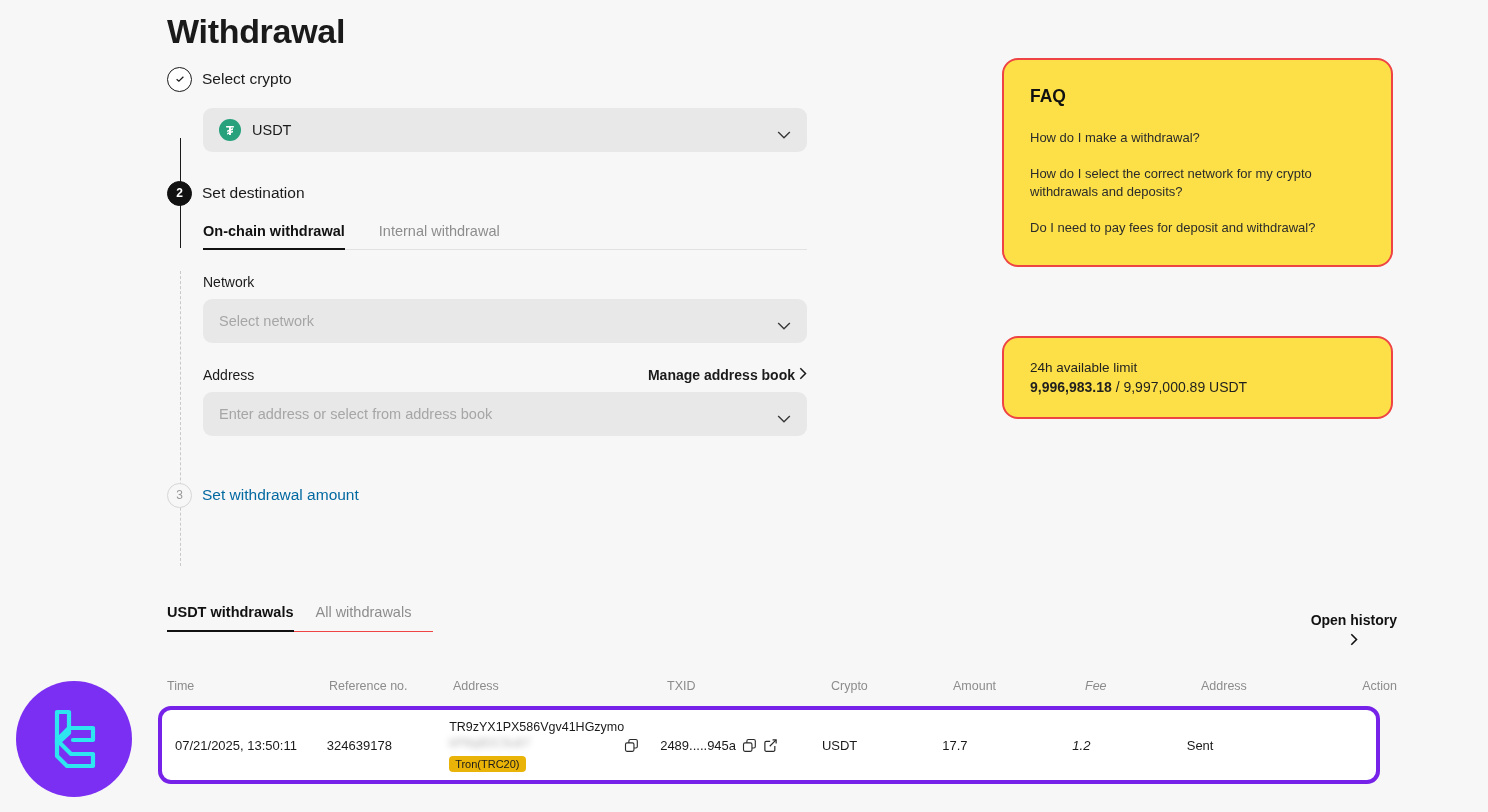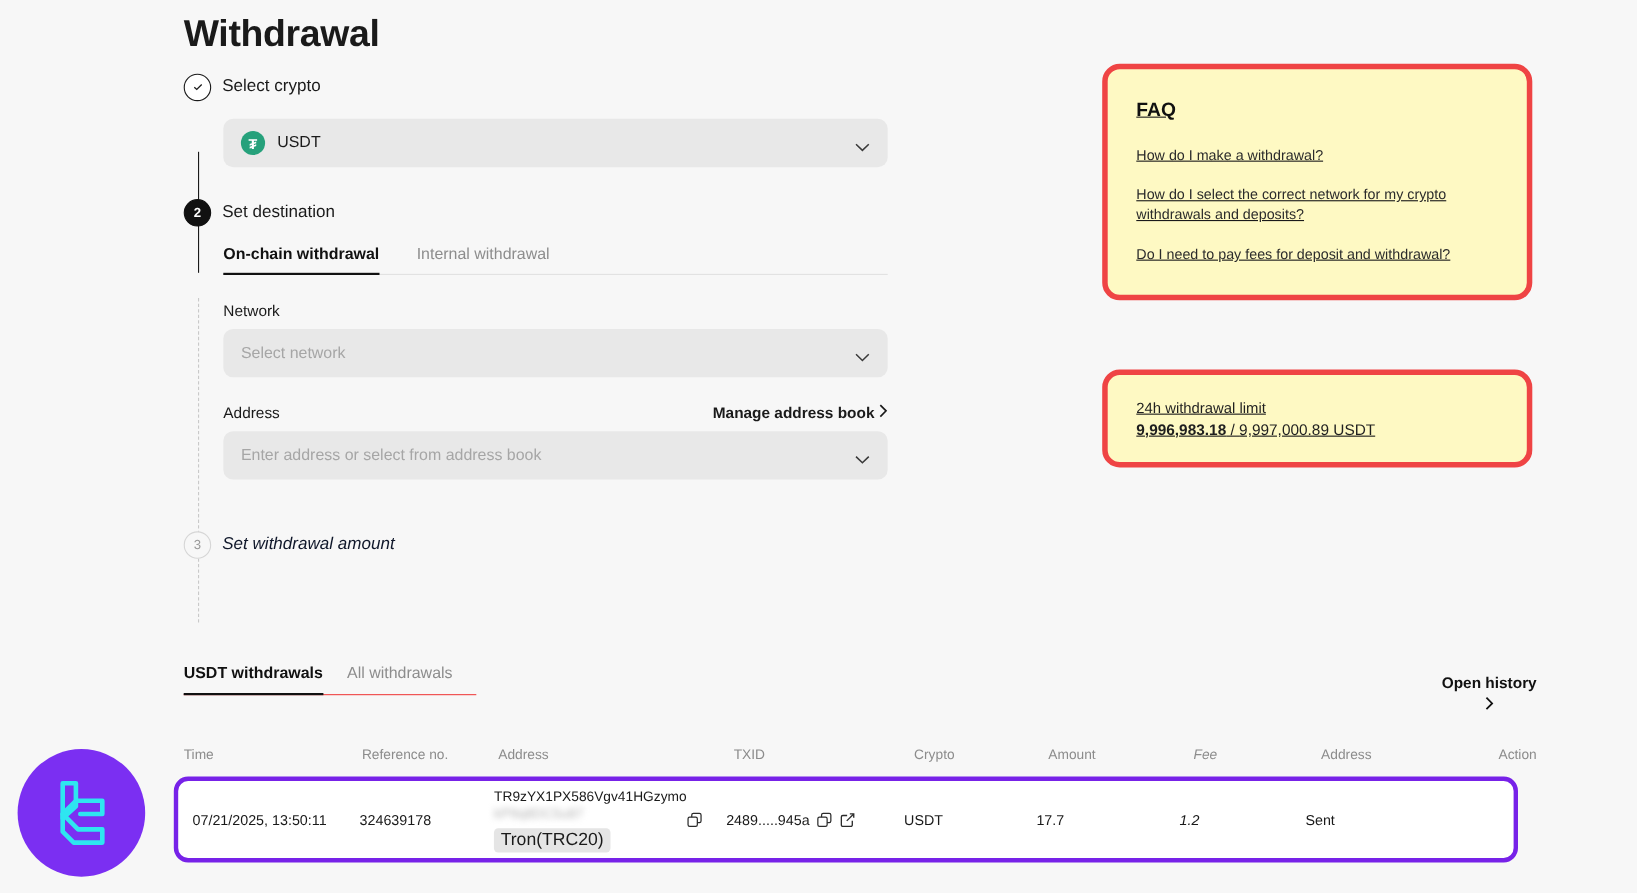--- a/index.html
+++ b/index.html
@@ -34,21 +34,21 @@
     width: 25px; height: 25px; border-radius: 50%;
     display: flex; align-items: center; justify-content: center;
     font-size: 12px; font-weight: 700; flex: 0 0 25px;
     background: #ffffff; border: 1.4px solid #1a1a1a; color: #1a1a1a;
     z-index: 2;
   }
   .step-badge.filled { background: #111111; border-color: #111111; color: #ffffff; }
   .step-badge.muted { background: #f7f7f7; border: 1px solid #d6d6d6; color: #9a9a9a; font-weight: 400; }
   .step-badge svg { display: block; }
   .step-title { font-size: 15.5px; font-weight: 400; color: #1a1a1a; }
-  .step-title.muted { color: #0f172a; font-style: italic; }
+  .step-title.muted { color: #0369a1; }
 
   .step-body { padding-left: 36px; }
 
   
   .select-box {
     position: relative; height: 44px; background: #e8e8e8; border-radius: 9px;
     display: flex; align-items: center; padding: 0 16px; gap: 11px;
     cursor: pointer;
   }
   .select-box .caret {
@@ -80,23 +80,22 @@
   .field-label { font-size: 14px; color: #1a1a1a; margin: 24px 0 9px; }
   .field-row { display: flex; align-items: center; justify-content: space-between; margin: 24px 0 9px; }
   .field-row .field-label { margin: 0; }
   .link-inline {
     font-size: 14px; color: #1a1a1a; font-weight: 700; cursor: pointer;
     display: inline-flex; align-items: center; gap: 4px;
   }
 
   
   .card {
-    position: absolute; background: #fef9c3; border: 5px solid #ef4444;
+    position: absolute; background: #fde047; border: 2px solid #ef4444;
     border-radius: 16px;
-    text-decoration: underline;
   }
   .faq-card { left: 1002px; top: 58px; width: 391px; padding: 26px 26px 28px; }
   .faq-title { font-size: 17.5px; font-weight: 700; color: #111111; margin-bottom: 22px; }
   .faq-item { font-size: 13px; color: #2b2b2b; line-height: 18px; margin-bottom: 18px; cursor: pointer; }
   .faq-item:last-child { margin-bottom: 0; }
 
   .limit-card { left: 1002px; top: 336px; width: 391px; padding: 22px 26px; }
   .limit-label { font-size: 13.5px; color: #1f1f1f; margin-bottom: 4px; }
   .limit-value { font-size: 14px; color: #1f1f1f; }
   .limit-value b { font-weight: 700; }
@@ -136,22 +135,22 @@
   .td { font-size: 13px; color: #1a1a1a; }
 
   .addr-cell { display: flex; align-items: center; width: 214px; }
   .addr-lines { width: 175px; }
   .addr-line1 { font-size: 12.5px; color: #1a1a1a; line-height: 16px; }
   .addr-line2 {
     font-size: 12.5px; line-height: 16px; color: #b4b4b4;
     filter: blur(3px); -webkit-filter: blur(3px); user-select: none;
   }
   .net-badge {
-    display: inline-block; margin-top: 5px; background: #e5e5e5; border-radius: 4px;
-    padding: 2px 6px; font-size: 16px; color: #1a1a1a;
+    display: inline-block; margin-top: 5px; background: #eab308; border-radius: 4px;
+    padding: 2px 6px; font-size: 11px; color: #1a1a1a;
   }
   .txid-cell { display: flex; align-items: center; gap: 6px; width: 164px; }
 
   .ico { width: 15px; height: 15px; color: #2b2b2b; cursor: pointer; flex: 0 0 15px; }
   .ico svg { display: block; width: 15px; height: 15px; }
 
   
   .logo {
     position: absolute; left: 16px; top: 681px; width: 116px; height: 116px;
     border-radius: 50%; background: #7b2ff2;
@@ -250,21 +249,21 @@
   </div>
 
   <div class="card faq-card">
     <div class="faq-title">FAQ</div>
     <div class="faq-item">How do I make a withdrawal?</div>
     <div class="faq-item" style="width:338px;">How do I select the correct network for my crypto withdrawals and deposits?</div>
     <div class="faq-item">Do I need to pay fees for deposit and withdrawal?</div>
   </div>
 
   <div class="card limit-card">
-    <div class="limit-label">24h withdrawal limit</div>
+    <div class="limit-label">24h available limit</div>
     <div class="limit-value">
       <b>9,996,983.18</b><span> / </span><span>9,997,000.89 USDT</span>
     </div>
   </div>
 
   <div class="history">
     <div class="history-head">
       <div class="history-tabs">
         <div class="tab active">USDT withdrawals</div>
         <div class="tab">All withdrawals</div>

